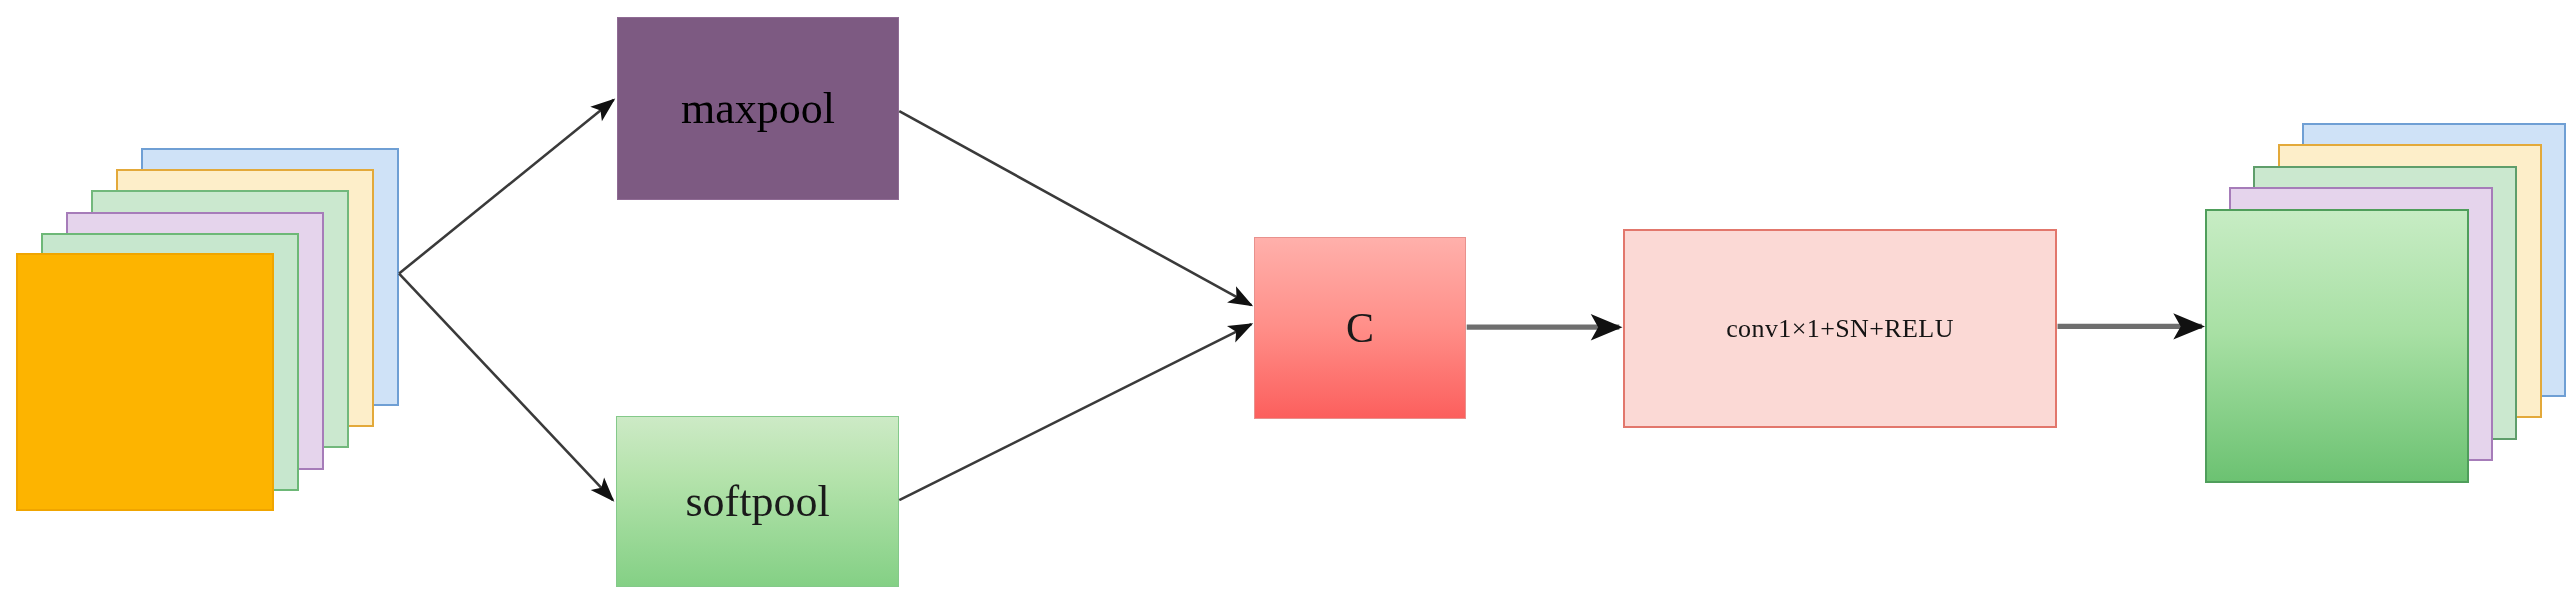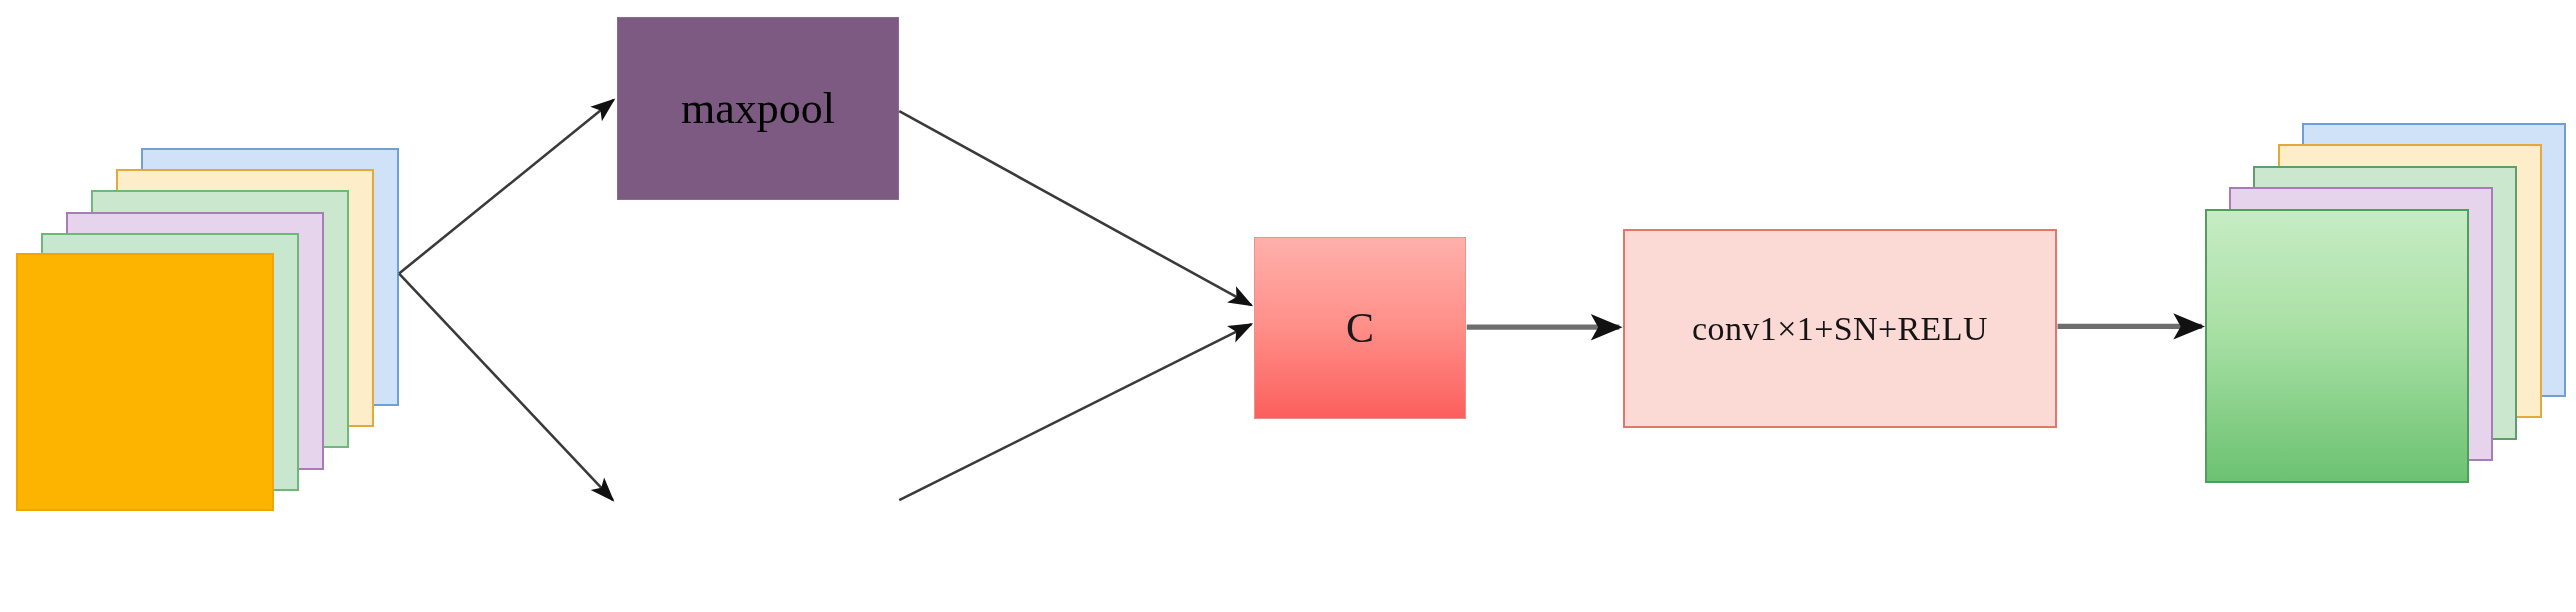--- a/index.html
+++ b/index.html
@@ -51,21 +51,21 @@
   .box-concat {
     background: linear-gradient(to bottom, #ffb0ab 0%, #ff8e88 50%, #fc5f5d 100%);
     border: 1.5px solid #e8918d;
     color: #1a1a1a;
     font-size: 42px;
   }
   .box-conv {
     background: #fbd9d5;
     border: 2.3px solid #e2776c;
     color: #141414;
-    font-size: 34px;
+    font-size: 26px;
     letter-spacing: 0.4px;
   }
 
   
   .edges {
     position: absolute;
     left: 0;
     top: 0;
     width: 2576px;
     height: 612px;
@@ -83,20 +83,23 @@
     <div class="layer" style="left:91px;top:190px;width:258px;height:258px;background:#cbe8cf;border-color:#72b87c;"></div>
     <div class="layer" style="left:66px;top:212px;width:258px;height:258px;background:#e5d4ec;border-color:#a67cb9;"></div>
     <div class="layer" style="left:41px;top:233px;width:258px;height:258px;background:#c7e7ce;border-color:#6db877;"></div>
     <div class="layer" style="left:16px;top:253px;width:258px;height:258px;background:#fdb400;border-color:#f0a500;"></div>
   </div>
 
   <div class="box box-maxpool" style="left:617px;top:17.4px;width:282px;height:183px;">
     <span>maxpool</span>
   </div>
 
+  <div class="box box-softpool" style="left:616px;top:416px;width:283px;height:171px;">
+    <span>softpool</span>
+  </div>
 
   <div class="box box-concat" style="left:1254px;top:237px;width:212px;height:182px;">
     <span>C</span>
   </div>
 
   <div class="box box-conv" style="left:1623px;top:229px;width:434px;height:199px;">
     <span>conv1×1+SN+RELU</span>
   </div>
 
   <div class="stack" style="left:0;top:0;width:2576px;height:612px;">

